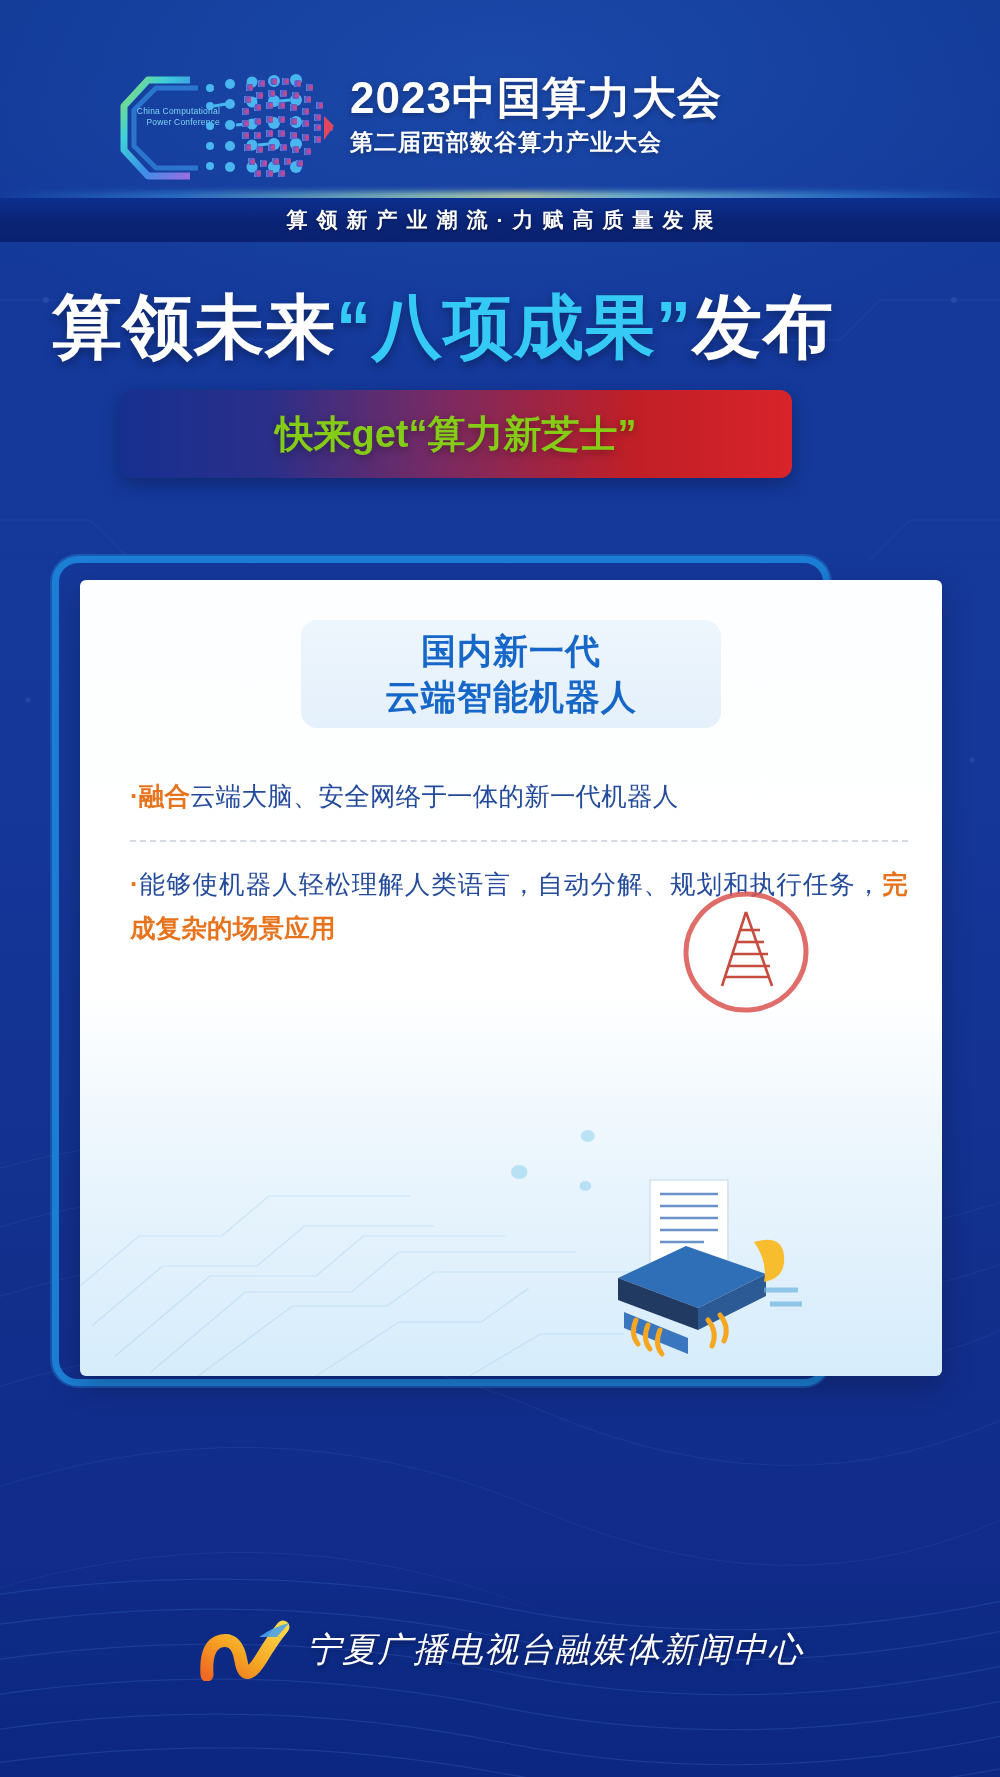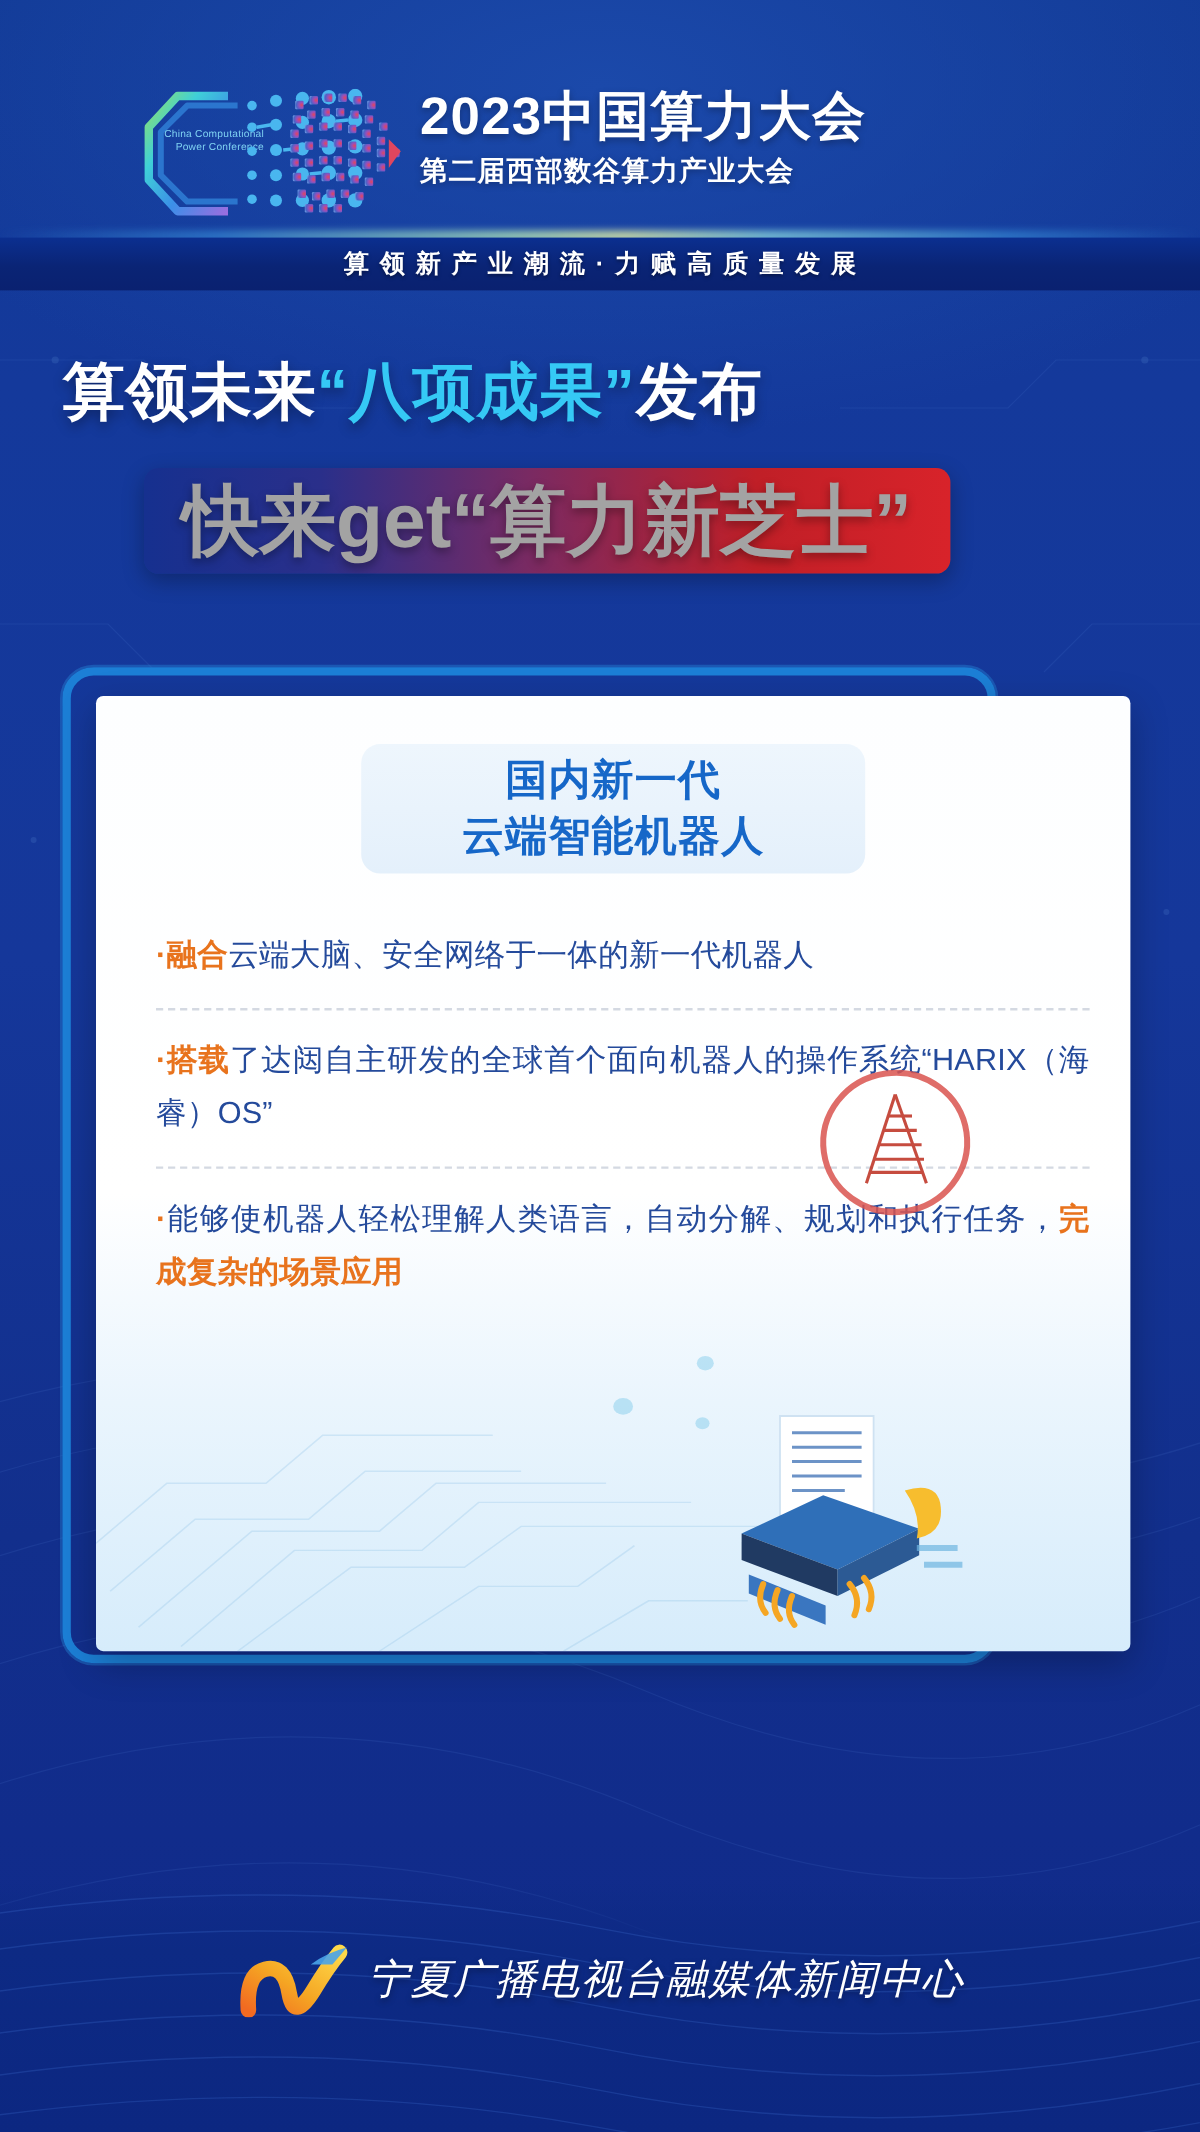--- a/index.html
+++ b/index.html
@@ -49,35 +49,35 @@
   }
   .tagline-band .txt{
     color:#ffffff; font-size:21px; font-weight:bold; letter-spacing:9px;
     text-shadow:0 1px 3px rgba(0,0,0,.4); padding-left:9px;
   }
 
   
   .titles{ position:relative; margin-top:46px; height:210px; }
   .title-1{
     position:absolute; left:52px; top:0; width:900px;
-    font-size:52px; font-weight:bold; line-height:74px; letter-spacing:1px;
+    font-size:70px; font-weight:bold; line-height:74px; letter-spacing:1px;
     color:#ffffff; white-space:nowrap;
     text-shadow:0 4px 10px rgba(0,0,0,.35);
   }
   .title-1 .hl{ color:#35c9f5; }
   .title-2-band{
     position:absolute; left:120px; top:100px; width:672px; height:88px;
     border-radius:12px;
     background:linear-gradient(90deg,#16308f 0%,#2a2f8a 22%,#7a2a62 48%,#c01f27 76%,#d8232a 100%);
     box-shadow:0 6px 18px rgba(0,0,0,.28);
   }
   .title-2{
     position:absolute; left:120px; top:100px; width:672px; height:88px;
     display:flex; align-items:center; justify-content:center;
-    font-size:64px; font-weight:bold; color:#a3a3a3; letter-spacing:0px;
+    font-size:38px; font-weight:bold; color:#84cc16; letter-spacing:0px;
     white-space:nowrap; text-shadow:0 3px 8px rgba(0,0,0,.35);
   }
 
   
   .card-outer{
     position:absolute; left:52px; top:556px; width:778px; height:830px;
     border:7px solid #1c7fd6; border-radius:26px;
     box-shadow:0 0 0 2px rgba(40,150,225,.35);
   }
   .card{
@@ -335,23 +335,20 @@
     <div class="h1">国内新一代</div>
     <div class="h2">云端智能机器人</div>
   </div>
 
   <div class="bullets">
 
     <div class="bullet">
       <p><span class="dot">·</span><span class="em">融合</span><span>云端大脑、安全网络于一体的新一代机器人</span></p>
     </div>
 
-    <div class="bullet">
-      <p><span class="dot">·</span><span class="em">搭载</span><span>了达闼自主研发的全球首个面向机器人的操作系统“HARIX（海睿）OS”</span></p>
-    </div>
 
     <div class="bullet">
       <p><span class="dot">·</span><span>能够使机器人轻松理解人类语言，自动分解、规划和执行任务，</span><span class="em">完成复杂的场景应用</span></p>
     </div>
   </div>
 
   <div class="stamp">
     <svg viewBox="0 0 140 140">
       <ellipse cx="70" cy="70" rx="60" ry="58" fill="none" stroke="#d9534f" stroke-width="5" opacity=".85" transform="rotate(-8 70 70)"></ellipse>
       <g stroke="#c0392b" stroke-width="2.6" opacity=".9">

